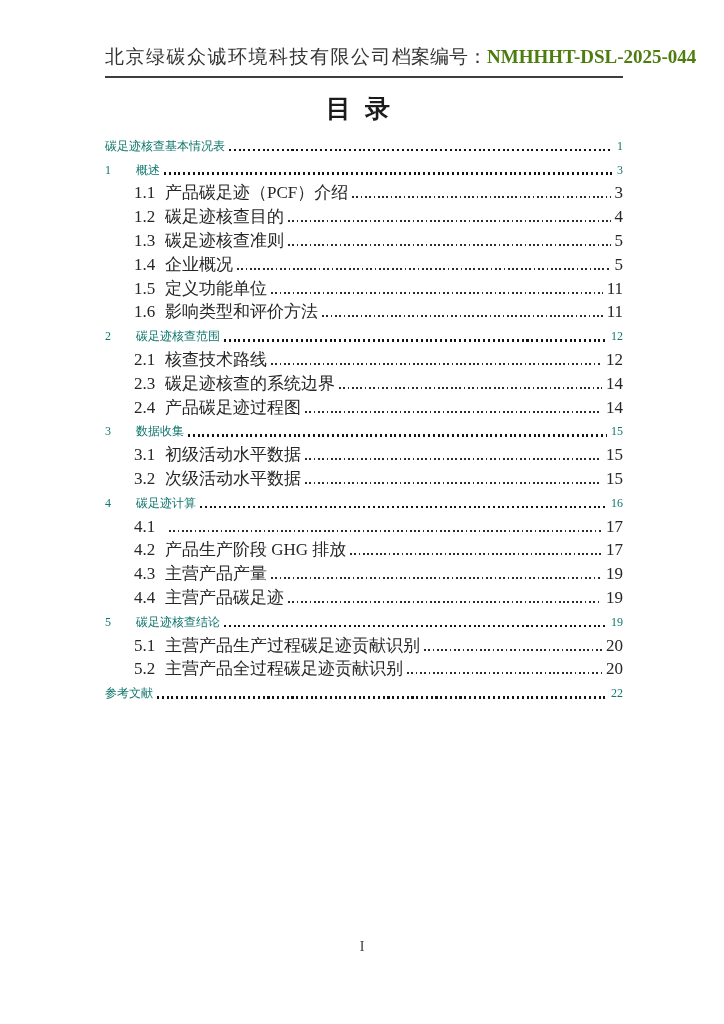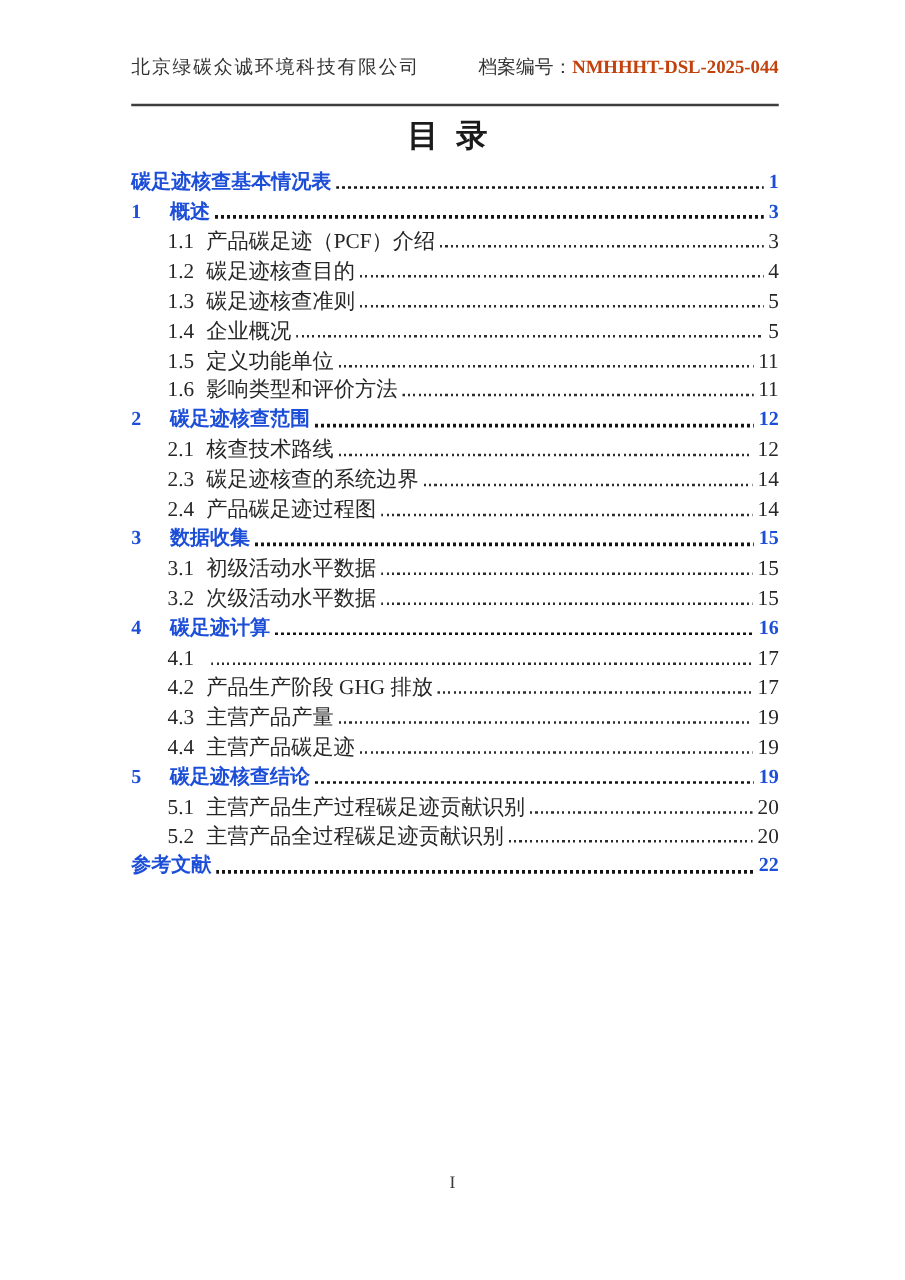--- a/index.html
+++ b/index.html
@@ -18,28 +18,28 @@
   }
   
   .header {
     position: absolute;
     left: 105px;
     top: 44px;
     width: 518px;
     display: flex;
     justify-content: space-between;
     align-items: flex-end;
-    padding-bottom: 20px;
+    padding-bottom: 6px;
     border-bottom: 2px solid #3d3d3d;
-    font-size: 15px;
+    font-size: 19px;
     color: #333333;
     white-space: nowrap;
   }
   .company { letter-spacing: 1.5px; }
-  .docnum b { font-weight: bold; color: #c2410c; }
+  .docnum b { font-weight: bold; color: #4d7c0f; }
   
   .title {
     position: absolute;
     top: 92px;
     left: 0;
     width: 716px;
     margin: 0;
     text-align: center;
     font-size: 25px;
     font-weight: bold;
@@ -56,23 +56,23 @@
   }
   .toc-row {
     display: flex;
     align-items: flex-end;
     height: 23.8px;
     font-size: 17px;
     line-height: 18px;
     white-space: nowrap;
   }
   .toc-row.bold {
-    font-weight: bold;
-    font-size: 16px;
-    color: #1d4ed8;
+    font-weight: normal;
+    font-size: 12px;
+    color: #0f766e;
   }
   .toc-row.lvl1 { padding-left: 29px; }
   .num { flex: 0 0 auto; width: 31px; }
   .num:empty { display: none; }
   .label { flex: 0 0 auto; }
   .leader {
     flex: 1 1 auto;
     height: 2px;
     margin: 0 4px 4px 4px;
     background: repeating-linear-gradient(90deg,

